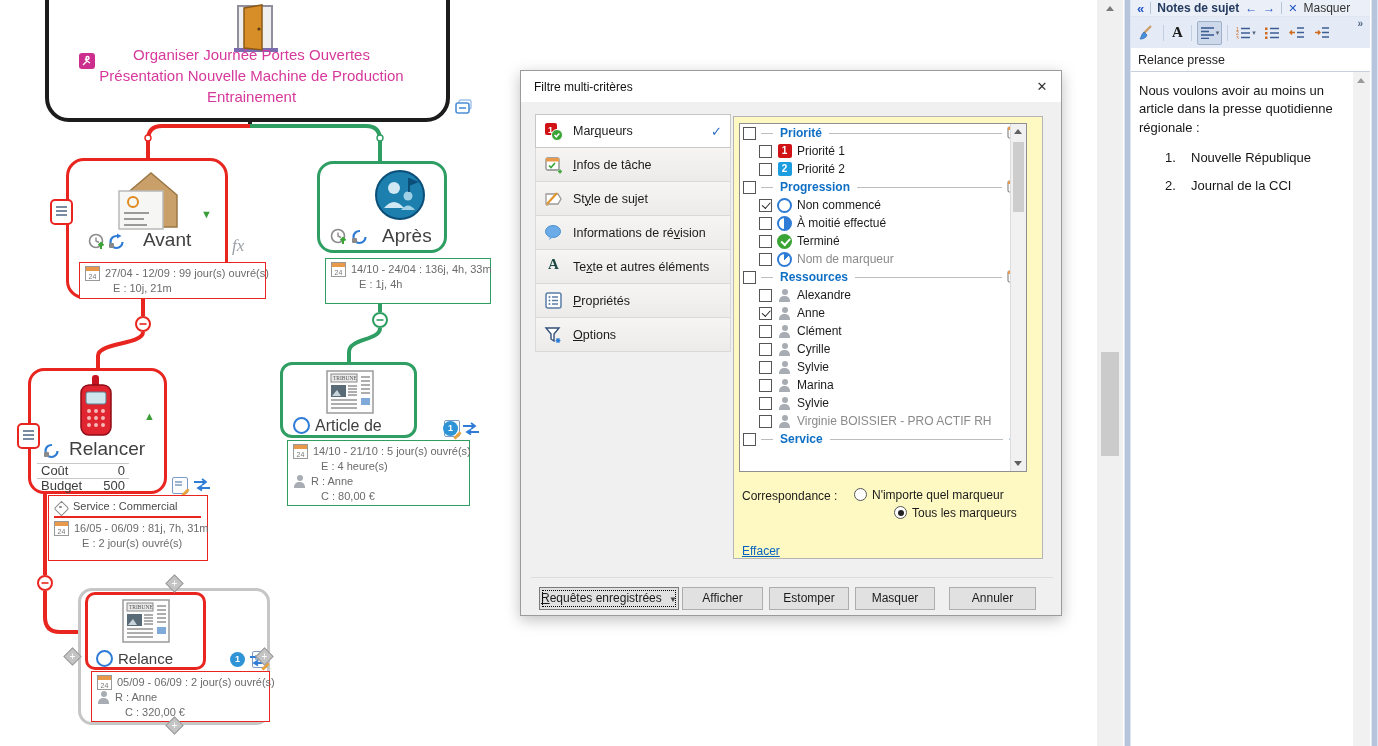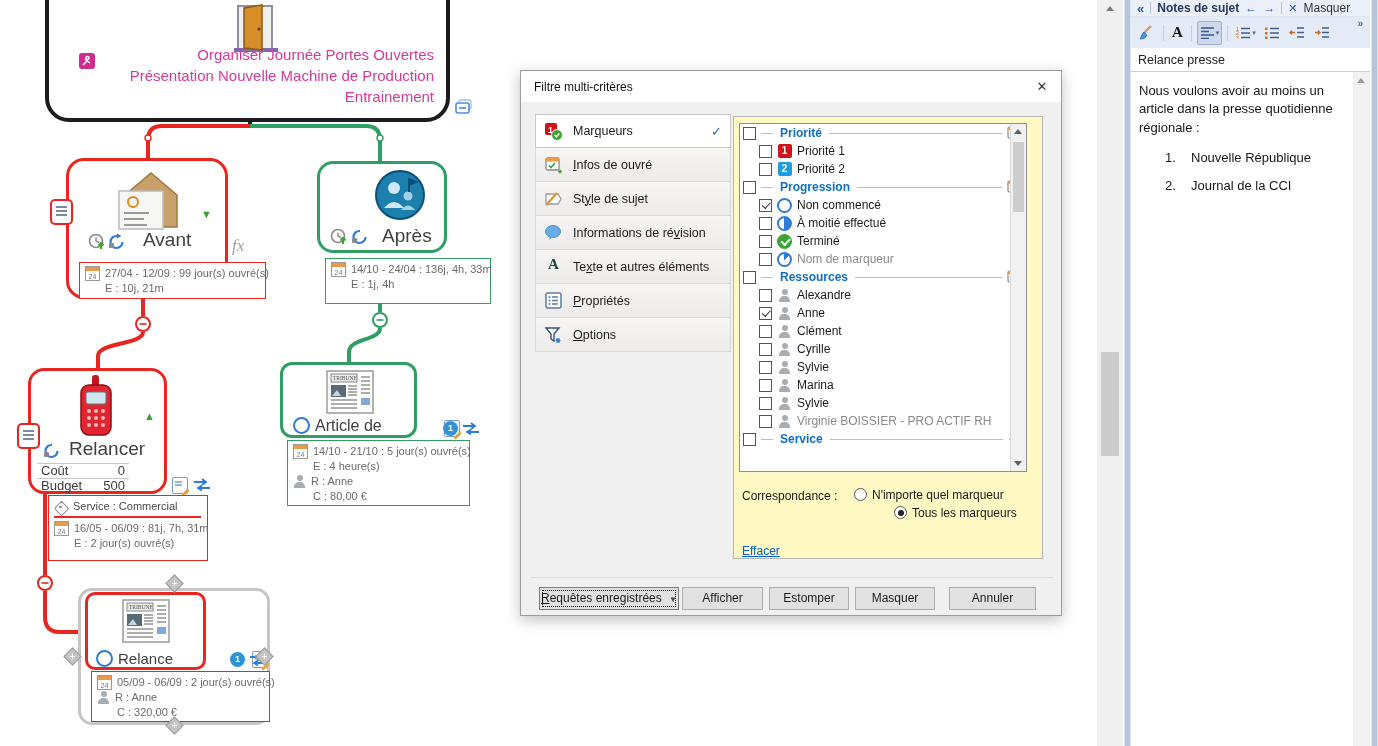--- a/index.html
+++ b/index.html
@@ -4,21 +4,21 @@
 <style>
   html,body{margin:0;padding:0;width:1378px;height:746px;overflow:hidden;background:#fff;
     font-family:"Liberation Sans","DejaVu Sans",sans-serif;-webkit-font-smoothing:antialiased;}
   .abs{position:absolute;}
   
   #map{position:absolute;left:0;top:0;width:1097px;height:746px;background:#fff;}
   .node{position:absolute;background:#fff;border-style:solid;box-sizing:border-box;}
   .nlabel{color:#3f3f3f;}
   .datebox{position:absolute;background:#fff;box-sizing:border-box;font-size:11px;color:#6b6b6b;padding:3px 6px 3px 5px;line-height:15px;}
   .drow{display:flex;align-items:center;gap:5px;white-space:nowrap;}
-  .dindent{margin-left:20px;}
+  .dindent{margin-left:28px;}
   .cal{display:inline-block;position:relative;width:15px;height:15px;border:1px solid #999;background:#fff;box-sizing:border-box;
        font-size:7px;color:#777;text-align:center;line-height:19px;flex:0 0 auto;}
   .cal::before{content:"";position:absolute;left:0;top:0;right:0;height:4px;background:#e8994a;}
   .person{display:inline-block;position:relative;width:13px;height:13px;flex:0 0 auto;}
   .person::before{content:"";position:absolute;left:3.5px;top:0;width:6px;height:6px;border-radius:50%;background:#a8adb3;}
   .person::after{content:"";position:absolute;left:1px;top:7px;width:11px;height:6px;border-radius:5px 5px 0 0;background:#a8adb3;}
   .tagic{display:inline-block;position:relative;width:14px;height:14px;flex:0 0 auto;}
   .tagic::before{content:"";position:absolute;left:2px;top:3px;width:9px;height:9px;border:1.5px solid #8a8a8a;border-radius:2px 0 2px 0;transform:rotate(-45deg);background:#fff;}
   .tagic::after{content:"";position:absolute;left:5px;top:6px;width:2.5px;height:2.5px;border-radius:50%;background:#8a8a8a;}
   .circ{display:inline-block;width:13px;height:13px;border:2.5px solid #2e7cd6;border-radius:50%;background:#fff;flex:0 0 auto;}
@@ -136,21 +136,21 @@
       <rect x="6" y="2" width="34" height="44" fill="#efefef" stroke="#8f8f9e" stroke-width="2"></rect>
       <rect x="2" y="44" width="44" height="4" fill="#7d6bb0"></rect>
       <polygon points="12,4 30,1 30,46 12,44" fill="#d78d28" stroke="#8a5a14" stroke-width="1.5"></polygon>
       <circle cx="27" cy="25" r="1.6" fill="#5a3c0e"></circle>
     </svg>
     <span class="abs" style="left:30px;top:81px;width:16px;height:16px;background:#cc2e8e;border-radius:3px;">
       <svg width="16" height="16">
           <path d="M4,12 L8,8 L6,6 M8,8 L11,10 M7,5 a1.5,1.5 0 1,0 3,0 a1.5,1.5 0 1,0 -3,0" stroke="#fff" stroke-width="1.4" fill="none"></path>
         </svg>
     </span>
-    <div class="abs" style="left:20px;top:72px;width:365px;text-align:right;color:#d6399b;font-size:15px;line-height:21px;">
+    <div class="abs" style="left:20px;top:72px;width:365px;text-align:center;color:#d6399b;font-size:15px;line-height:21px;">
       <div>Organiser Journée Portes Ouvertes</div>
       <div>Présentation Nouvelle Machine de Production</div>
       <div>Entrainement</div>
     </div>
   </div>
   <svg class="abs" style="left:455px;top:99px;" width="18" height="16">
     <rect x="4" y="1" width="12" height="9" rx="2" fill="none" stroke="#9ec1e8" stroke-width="1.4"></rect>
     <rect x="1" y="4" width="13" height="10" rx="2" fill="#fff" stroke="#4c8fd6" stroke-width="1.6"></rect>
     <line x1="4" y1="9" x2="11" y2="9" stroke="#4c8fd6" stroke-width="1.6"></line>
   </svg>
@@ -406,21 +406,21 @@
       <span><span>Mar</span><span class="u">q</span><span>ueurs</span></span>
       <span class="check">✓</span>
     </div>
     <div class="dtab">
       <svg class="tabic" viewBox="0 0 19 19">
         <rect x="2" y="3" width="13" height="12" rx="1.5" fill="#fff" stroke="#8a8a8a" stroke-width="1.3"></rect>
         <rect x="2" y="3" width="13" height="3.5" fill="#e8994a"></rect>
         <path d="M5,10.5 l2,2 l4-4.5" stroke="#3aa435" stroke-width="1.6" fill="none"></path>
         <path d="M14,16.5 h4 M16,14.5 v4" stroke="#3aa435" stroke-width="1.5"></path>
       </svg>
-      <span><span></span><span class="u">I</span><span>nfos de ouvré</span></span>
+      <span><span></span><span class="u">I</span><span>nfos de tâche</span></span>
     </div>
     <div class="dtab">
       <svg class="tabic" viewBox="0 0 19 19">
         <path d="M2,5 h12 l3,5 -3,5 h-12 z" fill="#fff" stroke="#9a9a9a" stroke-width="1.3"></path>
         <line x1="3" y1="15" x2="13" y2="4" stroke="#e0952e" stroke-width="2.2"></line>
         <polygon points="2,17 5.5,16 3,13.5" fill="#caa06a"></polygon>
       </svg>
       <span><span>St</span><span class="u">y</span><span>le de sujet</span></span>
     </div>
     <div class="dtab">

